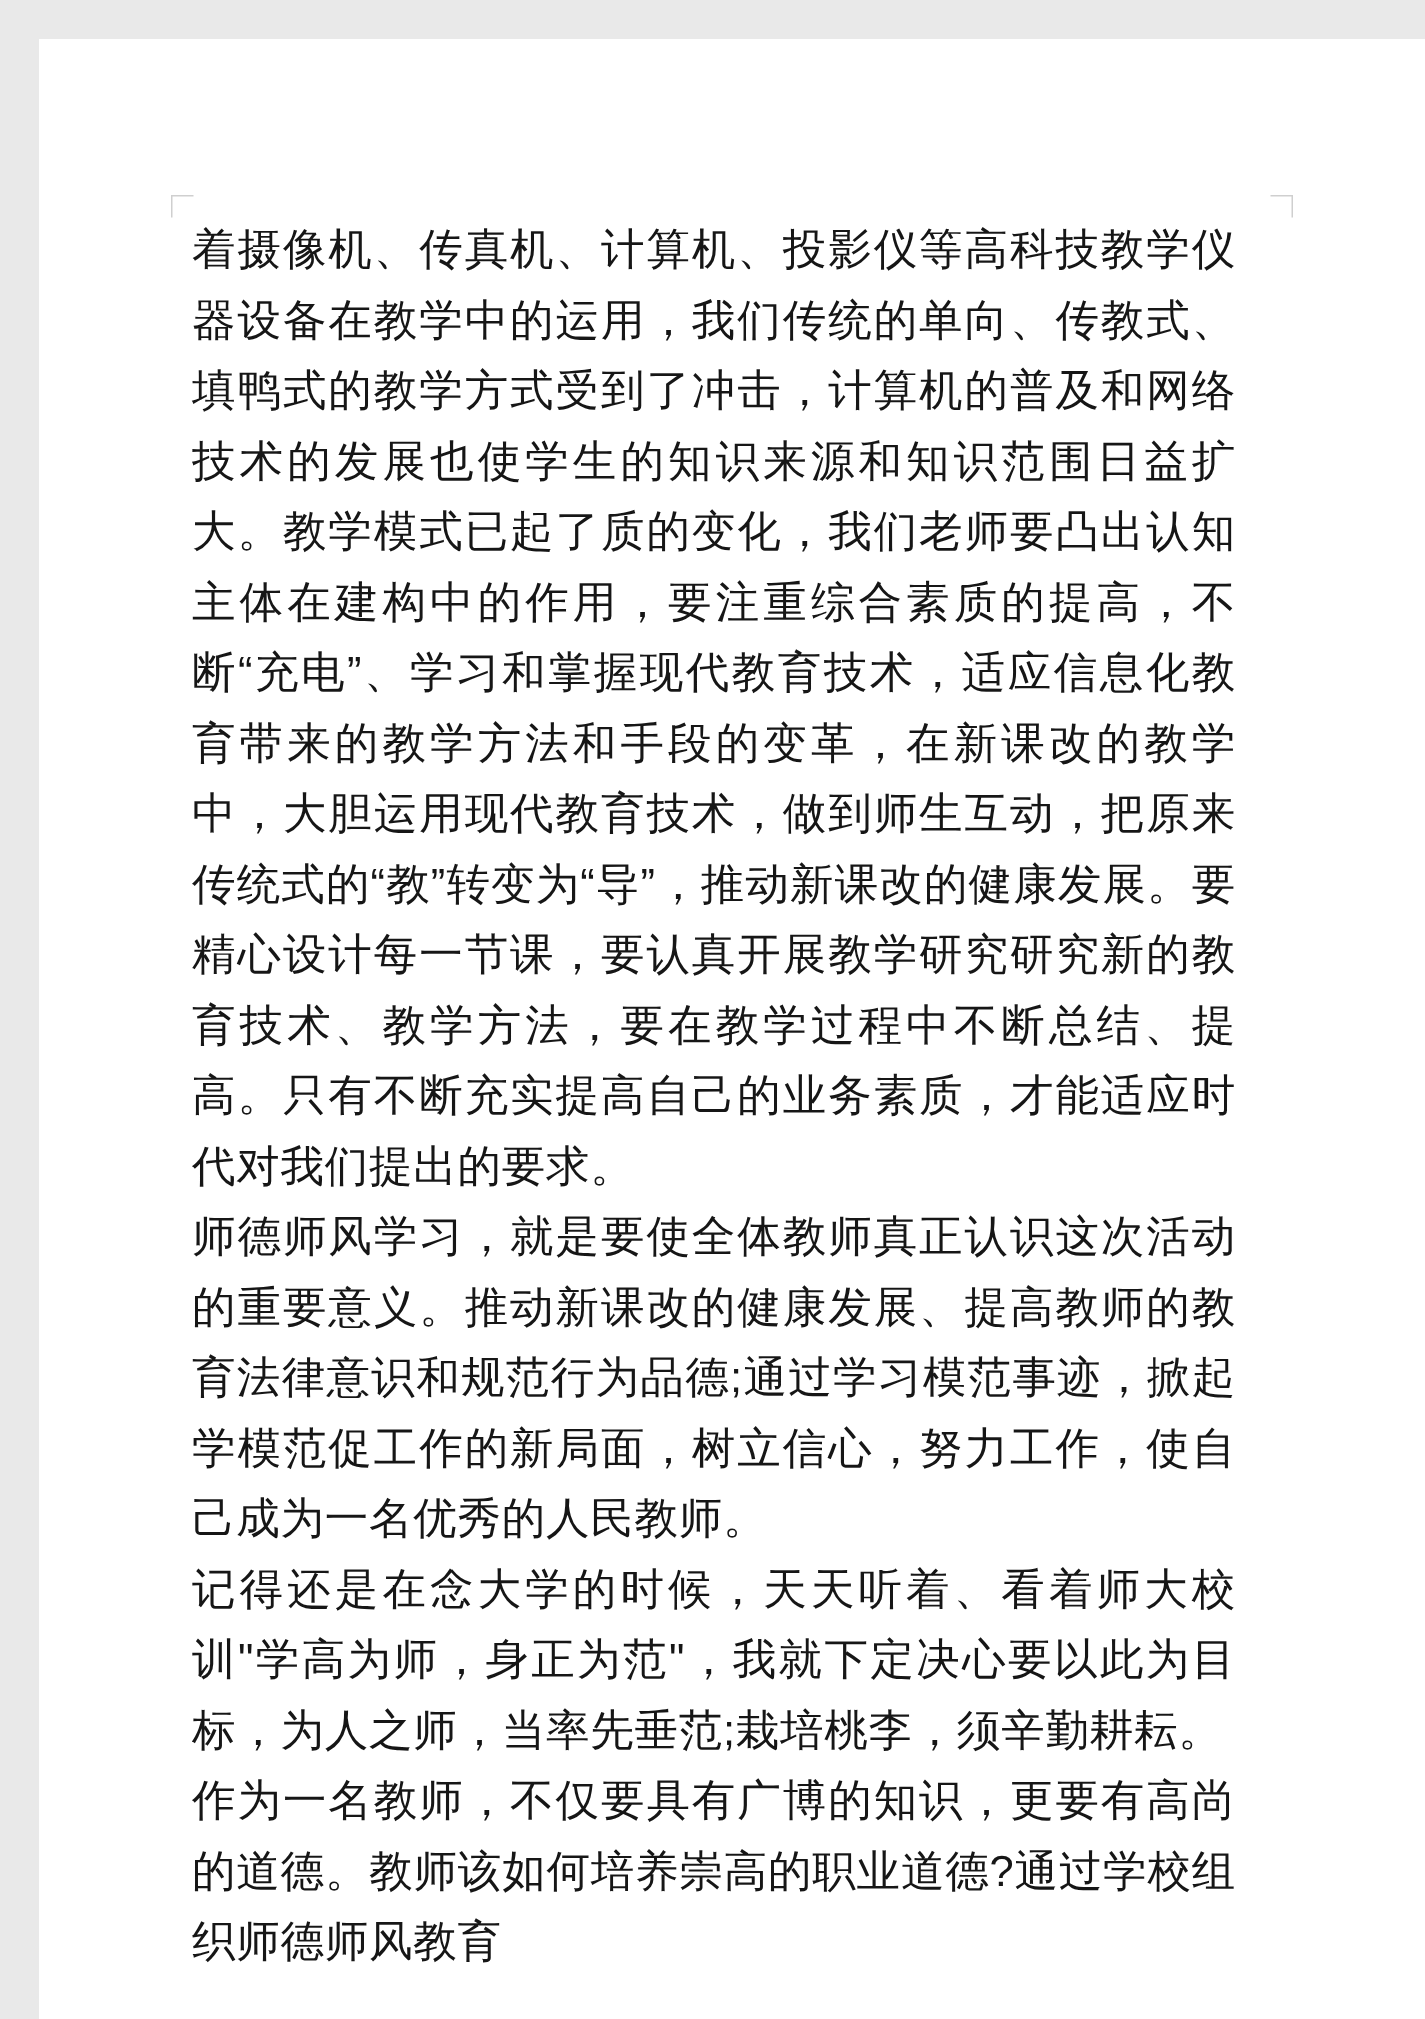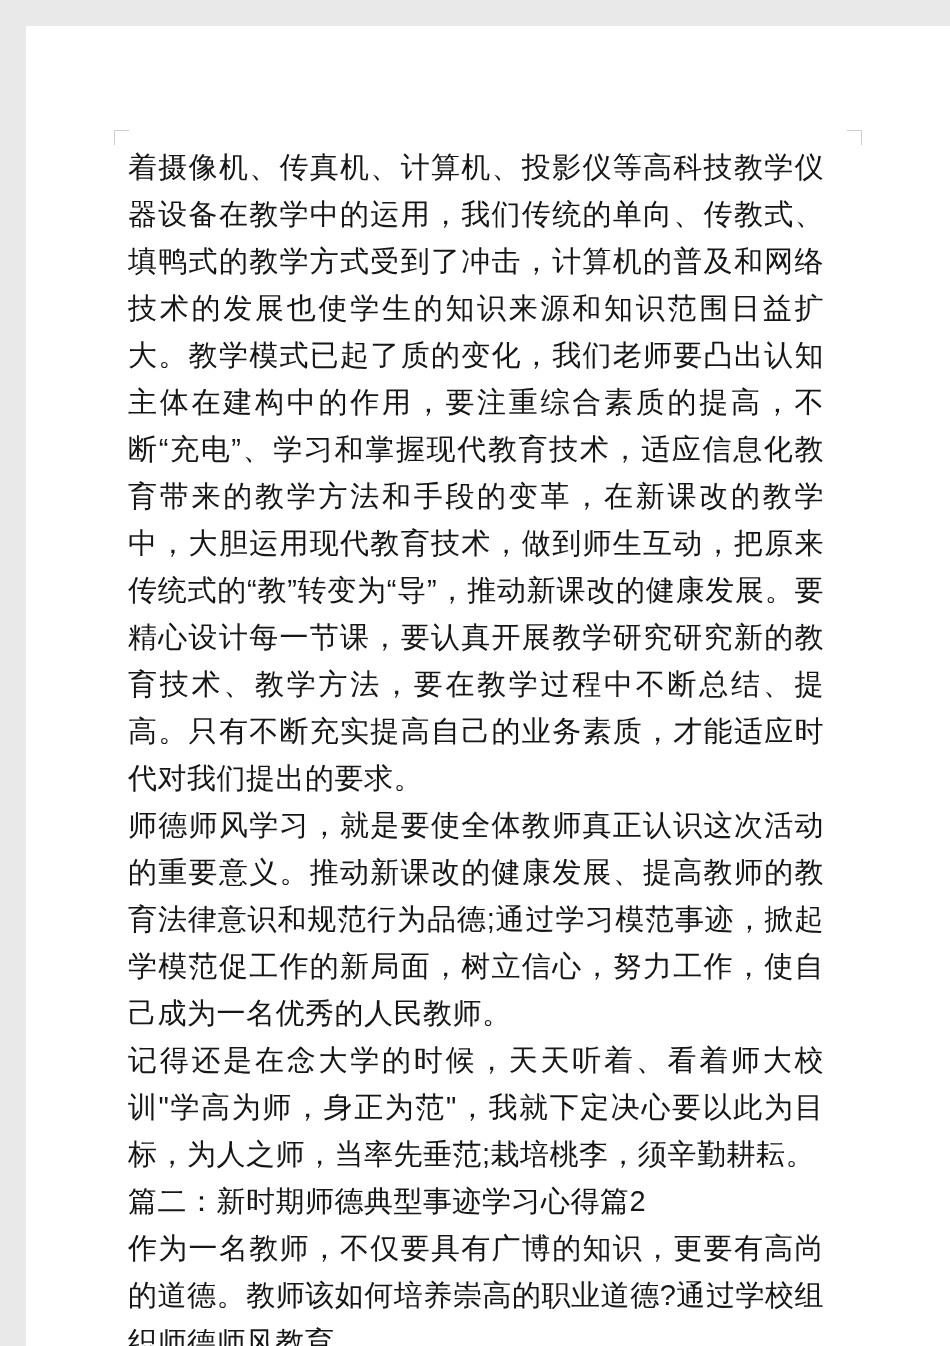--- a/index.html
+++ b/index.html
@@ -51,16 +51,15 @@
 </head>
 <body>
 
 <div class="page">
   <span class="corner tl"></span>
   <span class="corner tr"></span>
   <div class="content">
     <p class="doc-paragraph">着摄像机、传真机、计算机、投影仪等高科技教学仪器设备在教学中的运用，我们传统的单向、传教式、填鸭式的教学方式受到了冲击，计算机的普及和网络技术的发展也使学生的知识来源和知识范围日益扩大。教学模式已起了质的变化，我们老师要凸出认知主体在建构中的作用，要注重综合素质的提高，不断“充电”、学习和掌握现代教育技术，适应信息化教育带来的教学方法和手段的变革，在新课改的教学中，大胆运用现代教育技术，做到师生互动，把原来传统式的“教”转变为“导”，推动新课改的健康发展。要精心设计每一节课，要认真开展教学研究研究新的教育技术、教学方法，要在教学过程中不断总结、提高。只有不断充实提高自己的业务素质，才能适应时代对我们提出的要求。</p>
     <p class="doc-paragraph">师德师风学习，就是要使全体教师真正认识这次活动的重要意义。推动新课改的健康发展、提高教师的教育法律意识和规范行为品德;通过学习模范事迹，掀起学模范促工作的新局面，树立信心，努力工作，使自己成为一名优秀的人民教师。</p>
     <p class="doc-paragraph">记得还是在念大学的时候，天天听着、看着师大校训"学高为师，身正为范"，我就下定决心要以此为目标，为人之师，当率先垂范;栽培桃李，须辛勤耕耘。</p>
-    <p class="doc-paragraph">篇二：新时期师德典型事迹学习心得篇2</p>
     <p class="doc-paragraph">作为一名教师，不仅要具有广博的知识，更要有高尚的道德。教师该如何培养崇高的职业道德?通过学校组织师德师风教育</p>
   </div>
 </div>
 
 </body></html>

